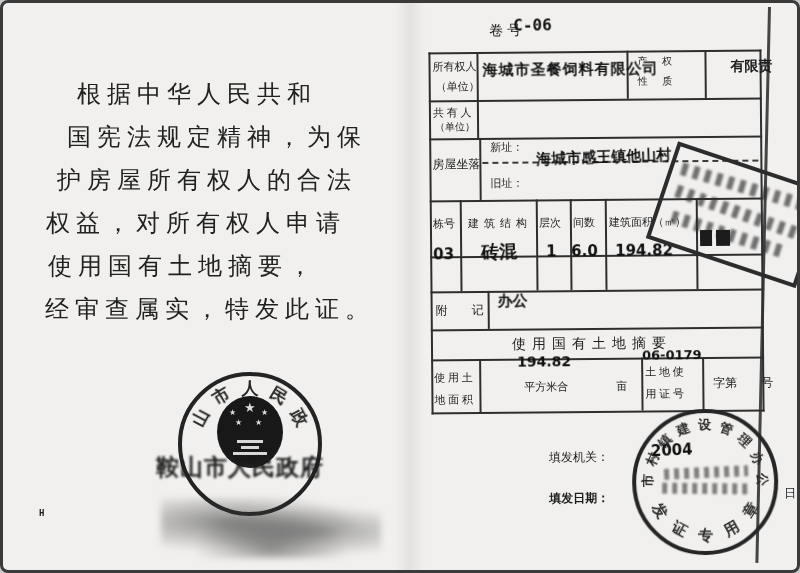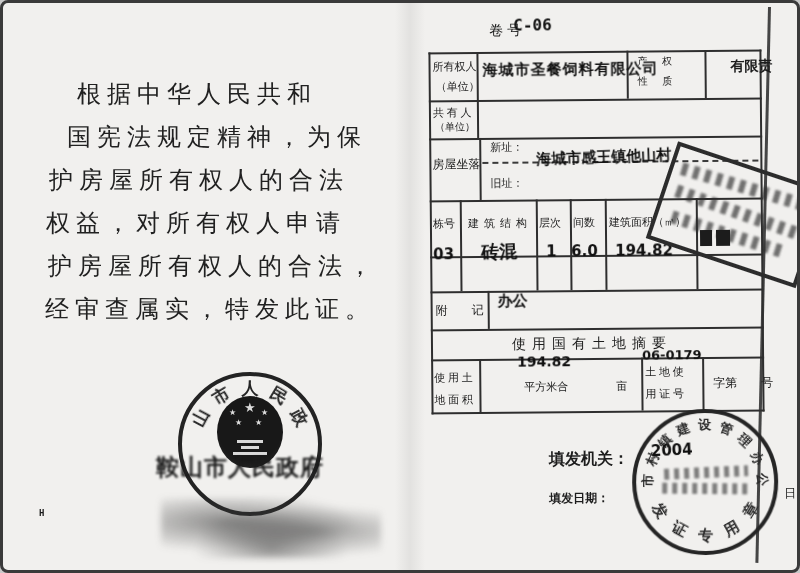--- a/index.html
+++ b/index.html
@@ -7,21 +7,21 @@
         border:3px solid #3a3a3a;border-radius:8px;overflow:hidden;
         font-family:"Liberation Serif",serif;}
   .spine{position:absolute;left:392px;top:0;width:30px;height:567px;
          background:linear-gradient(90deg,rgba(0,0,0,0) 0%,rgba(120,120,120,.12) 50%,rgba(0,0,0,0) 100%);}
   .page-edge{position:absolute;left:765px;top:4px;width:3px;height:556px;background:#454545;
              transform:rotate(1.3deg);transform-origin:top left;}
   
   .para{position:absolute;left:42px;top:70px;width:345px;font-size:24px;line-height:43px;
         letter-spacing:6px;color:#212121;filter:blur(.2px);}
   .para div{white-space:nowrap;}
-  .para .i0{margin-left:32px;} .para .i1{margin-left:22px;} .para .i2{margin-left:4px;}
+  .para .i0{margin-left:32px;} .para .i1{margin-left:22px;} .para .i2{margin-left:12px;}
   .para .i3{margin-left:1px;} .para .i4{margin-left:3px;} .para .i5{margin-left:0px;}
   .seal{position:absolute;left:175px;top:369px;width:144px;height:144px;}
   .seal-ring{position:absolute;left:0;top:0;width:136px;height:136px;border:4px solid #232323;
              border-radius:50%;filter:blur(.4px);}
   .emblem{position:absolute;left:39px;top:24px;width:66px;height:72px;border-radius:50%;
           background:radial-gradient(circle at 50% 45%,#181818 62%,#2d2d2d 100%);filter:blur(.3px);}
   .emblem span{position:absolute;color:#ddd;}
   .st-big{left:27px;top:4px;font-size:13px;}
   .st-s1{left:12px;top:12px;font-size:8px;} .st-s2{left:44px;top:12px;font-size:8px;}
   .st-s3{left:18px;top:22px;font-size:8px;} .st-s4{left:38px;top:22px;font-size:8px;}
@@ -72,21 +72,21 @@
 <div class="scan">
   <div class="spine"></div>
   <div class="page-edge"></div>
 
   <div>
     <div class="para">
       <div class="i0">根据中华人民共和</div>
       <div class="i1">国宪法规定精神，为保</div>
       <div class="i2">护房屋所有权人的合法</div>
       <div class="i3">权益，对所有权人申请</div>
-      <div class="i4">护房屋所有权人的合法，</div>
+      <div class="i4">使用国有土地摘要，</div>
       <div class="i5">经审查属实，特发此证。</div>
     </div>
 
     <div class="seal">
       <div class="seal-ring"></div>
       <div class="emblem">
         <span class="st-big">★</span>
         <span class="st-s1">★</span>
         <span class="st-s2">★</span>
         <span class="st-s3">★</span>
@@ -174,21 +174,21 @@
     <div class="lbl" style="left:430px;top:366px;font-size:11px;">使 用 土</div>
     <div class="lbl" style="left:430px;top:388px;font-size:11px;">地 面 积</div>
     <div class="hw" style="left:513px;top:350px;font-size:14px;">194.82</div>
     <div class="lbl" style="left:520px;top:376px;font-size:11px;">平方米合</div>
     <div class="lbl" style="left:612px;top:376px;font-size:11px;">亩</div>
     <div class="lbl" style="left:641px;top:362px;font-size:11px;">土 地 使</div>
     <div class="lbl" style="left:641px;top:384px;font-size:11px;">用 证 号</div>
     <div class="hw" style="left:638px;top:345px;font-size:13px;">06-0179</div>
     <div class="lbl" style="left:709px;top:373px;font-size:12px;font-family:Liberation Mono, monospace;">字第　　号</div>
 
-    <div class="lbl" style="left:544px;top:446px;font-size:16px;font-weight:bold;">填发机关：</div>
+    <div class="lbl" style="left:544px;top:446px;font-size:12px;font-weight:normal;">填发机关：</div>
     <div class="lbl" style="left:544px;top:487px;font-size:12px;font-weight:bold;">填发日期：</div>
     <div class="lbl" style="left:779px;top:484px;font-size:12px;">日</div>
 
     <div class="rect-stamp">
       <div class="sm rs1"></div>
       <div class="sm rs2"></div>
       <div class="sm rs3"></div>
     </div>
     <div class="ink-marks"></div>
 

